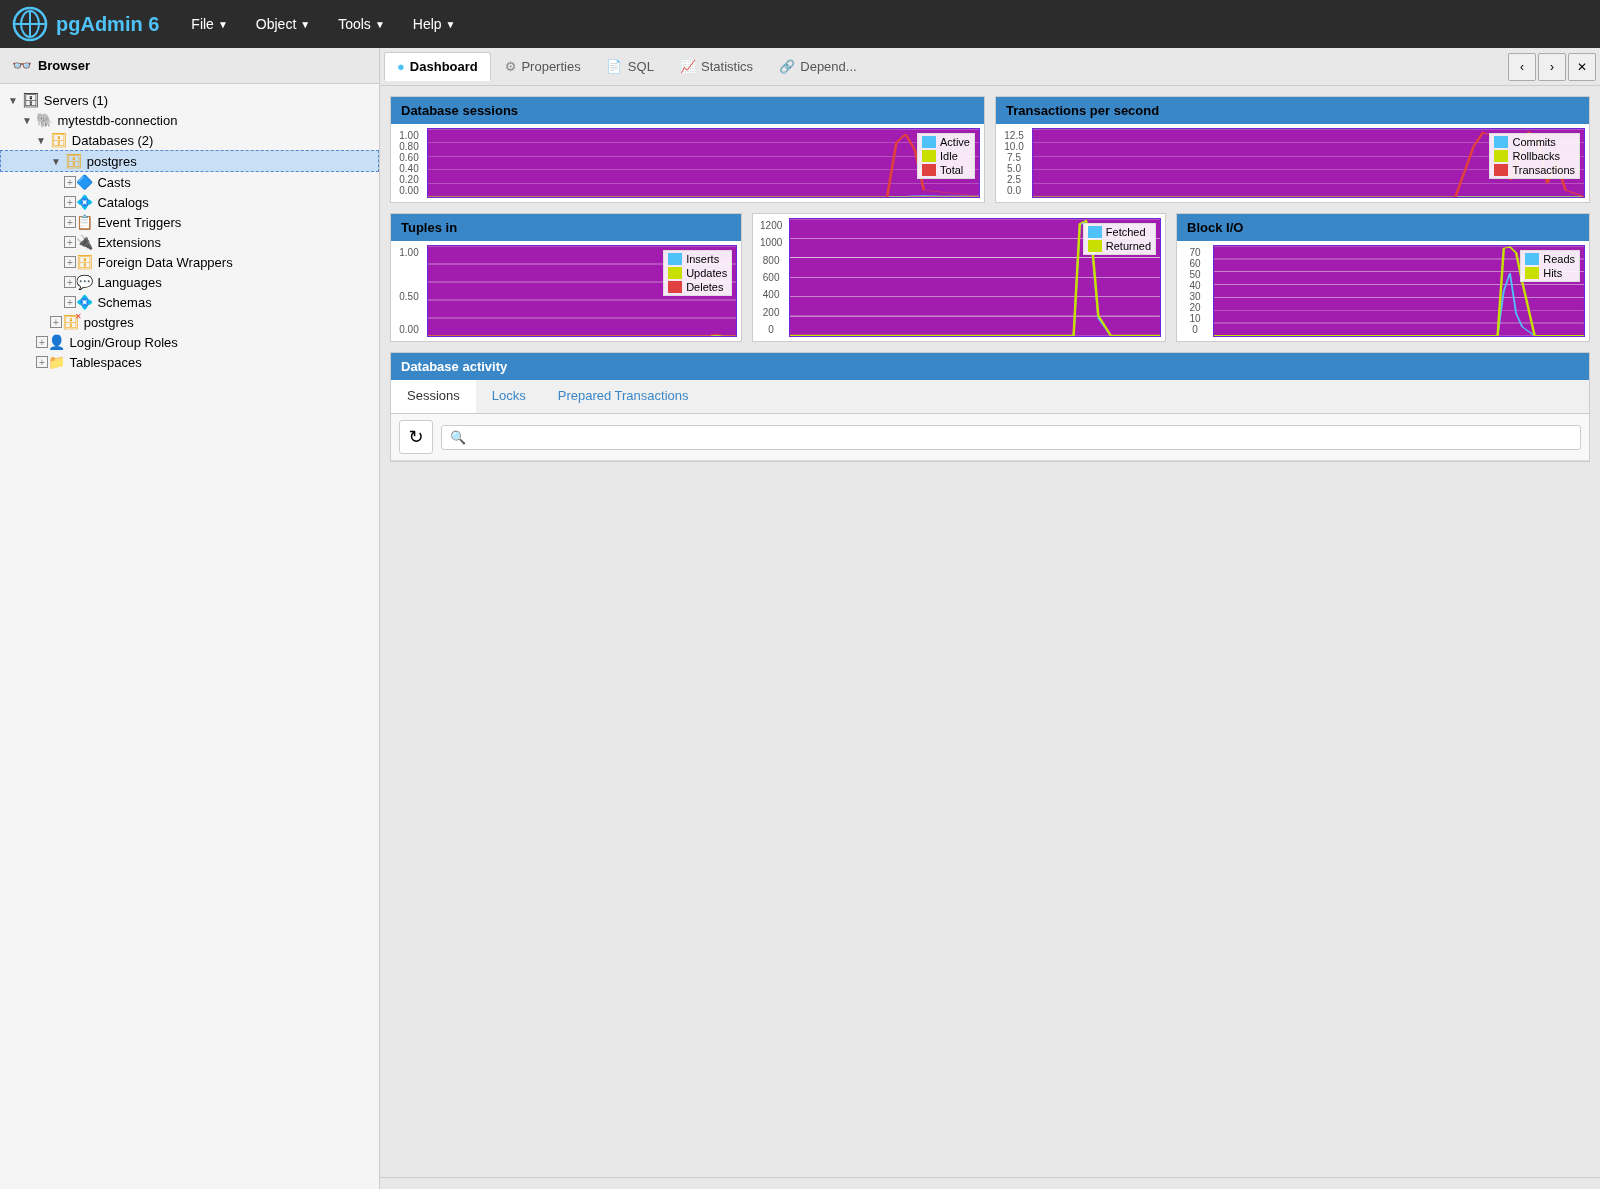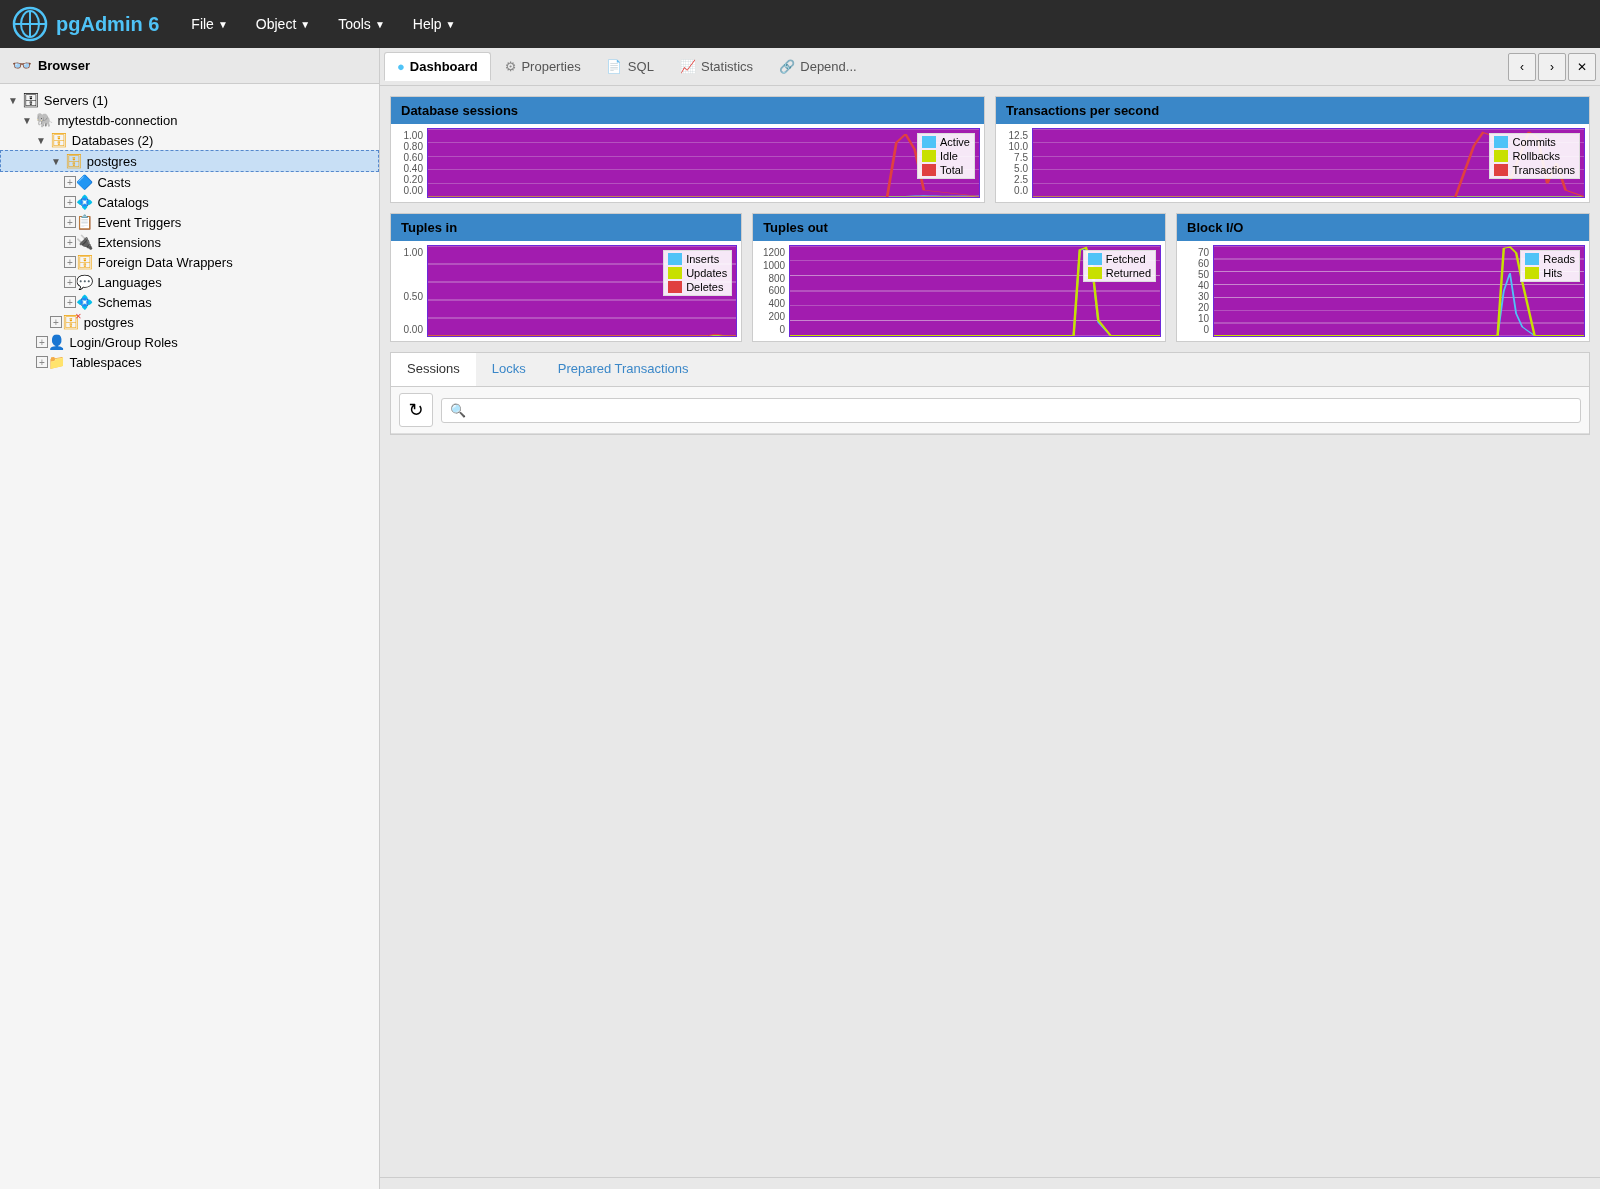--- a/index.html
+++ b/index.html
@@ -169,21 +169,21 @@
     .chart-body {
       flex: 1;
       padding: 4px;
       display: flex;
       position: relative;
     }
     .chart-y-axis {
       display: flex;
       flex-direction: column;
       justify-content: space-between;
-      align-items: flex-end;
+      align-items: center;
       padding: 2px 4px 2px 0;
       font-size: 10px;
       color: #555;
       min-width: 32px;
     }
     .chart-area {
       flex: 1;
       border: 1px solid #6d28d9;
       background: #a21caf;
       position: relative;
@@ -605,21 +605,20 @@
                 <div class="legend-item">
                   <span class="legend-color" style="background:#e04040;"></span>
                   <span>Deletes</span>
                 </div>
               </div>
             </div>
           </div>
         </div>
 
         <div class="chart-panel">
-          <div class="chart-header">Tuples out</div>
           <div class="chart-body">
             <div class="chart-y-axis">
               <span>1200</span>
               <span>1000</span>
               <span>800</span>
               <span>600</span>
               <span>400</span>
               <span>200</span>
               <span>0</span>
             </div>
@@ -688,20 +687,21 @@
                   <span class="legend-color" style="background:#c8e000;"></span>
                   <span>Hits</span>
                 </div>
               </div>
             </div>
           </div>
         </div>
       </div>
 
       <div id="activity-panel">
+        <div class="activity-header">Database activity</div>
         <div class="activity-tabs">
           <div class="activity-tab active">Sessions</div>
           <div class="activity-tab">Locks</div>
           <div class="activity-tab">Prepared Transactions</div>
         </div>
         <div class="activity-toolbar">
           <button class="refresh-btn">
             <span style="font-size:18px;">↻</span>
           </button>
           <div class="search-box">

